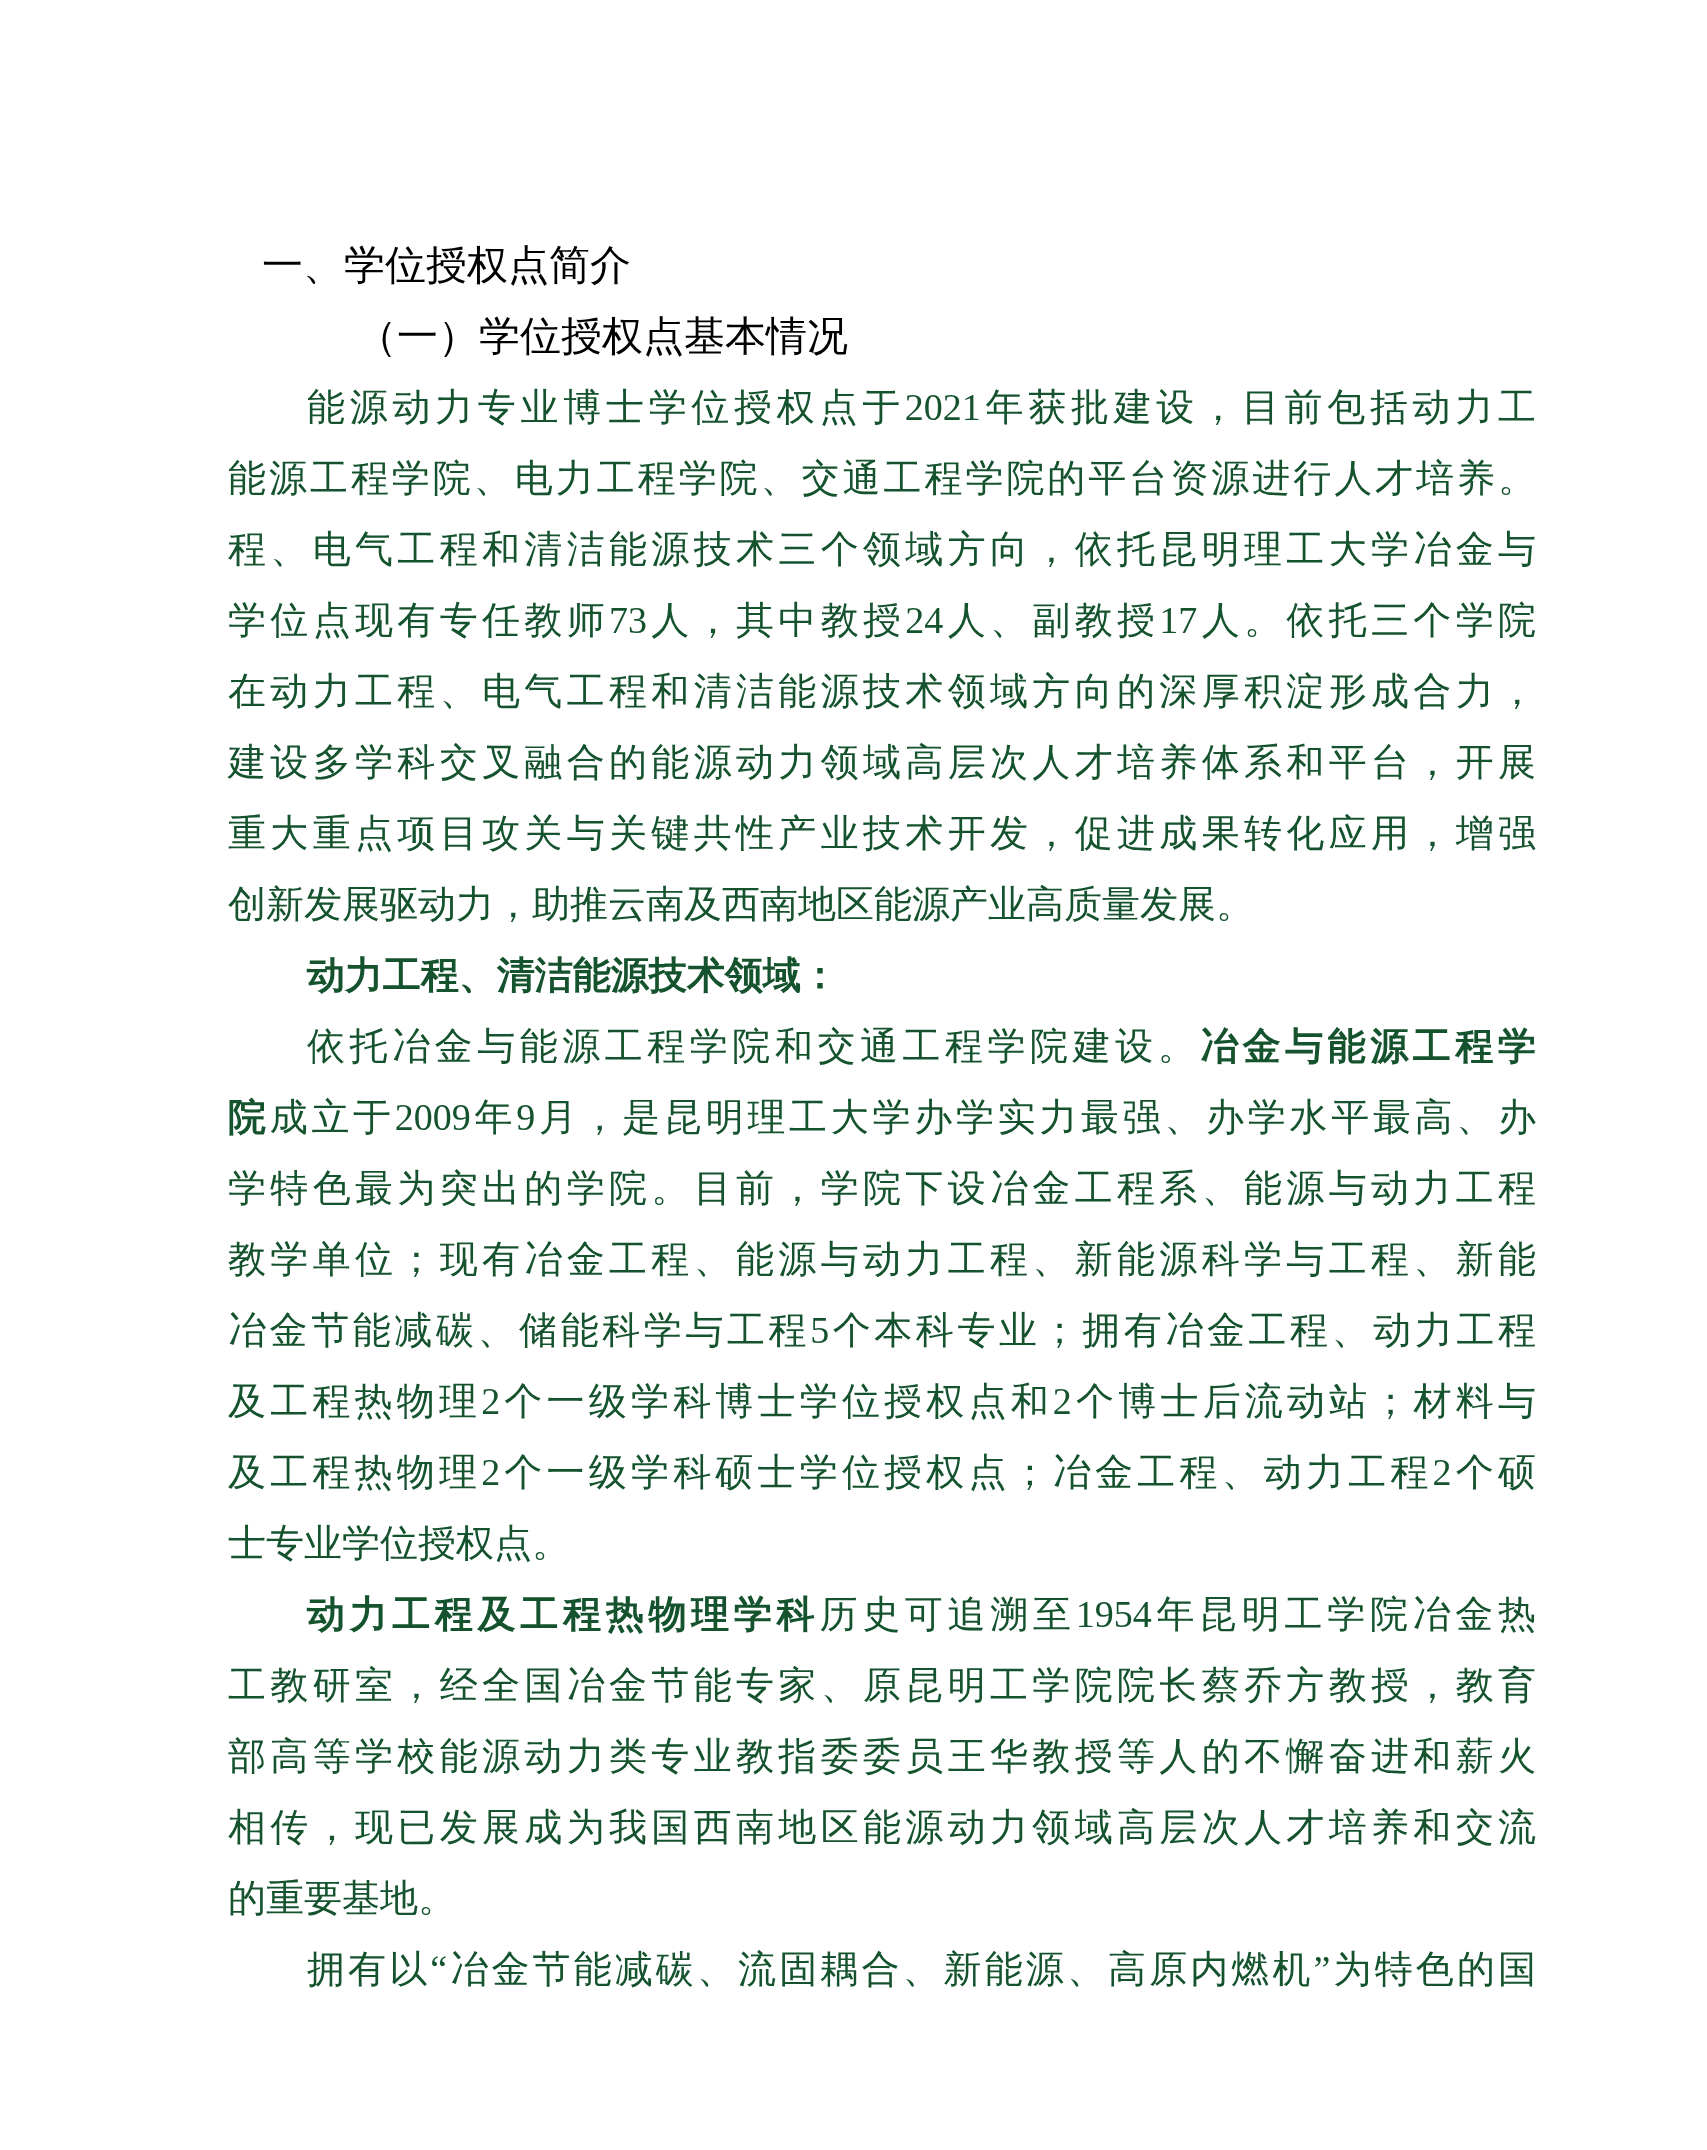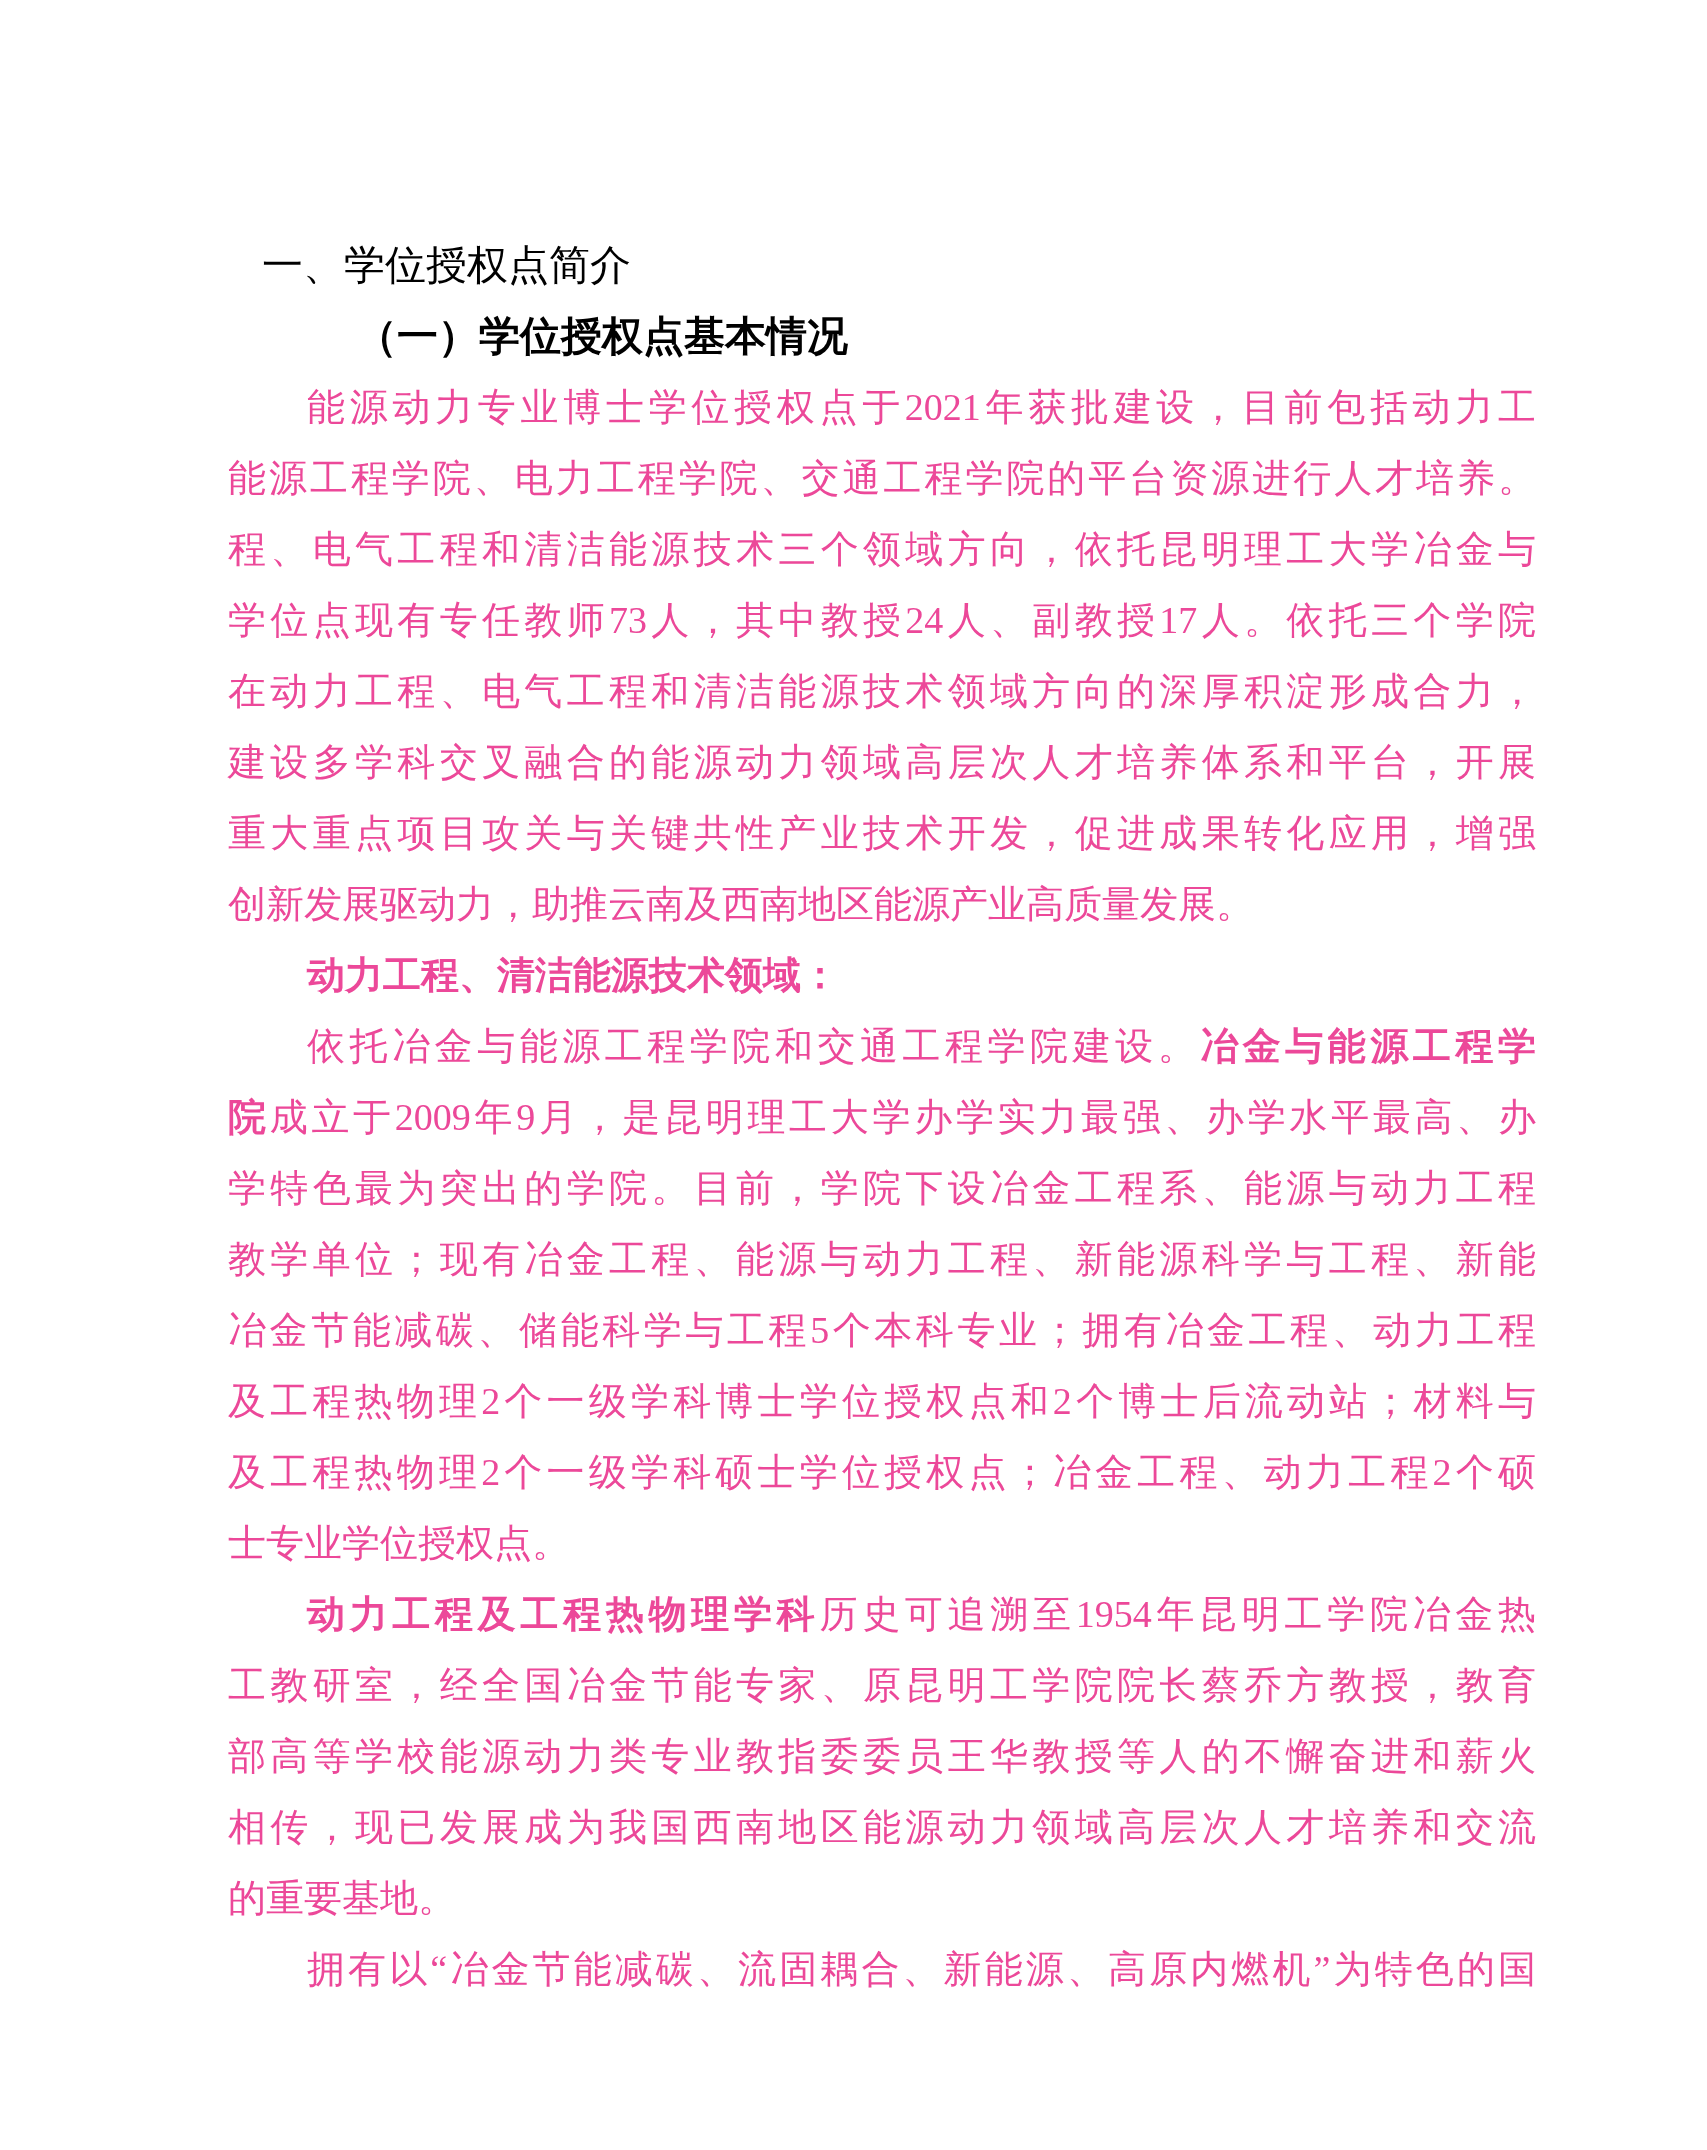--- a/index.html
+++ b/index.html
@@ -19,41 +19,41 @@
   .content {
     position: absolute;
     left: 228px;
     top: 230px;
     width: 1308px;
   }
   .line {
     height: 71px;
     line-height: 71px;
     font-size: 38px;
-    color: #ec4899;
+    color: #14532d;
   }
   .just {
     text-align: justify;
     text-align-last: justify;
   }
   .ind {
     text-indent: 79px;
   }
   .heading1 {
     height: 71px;
     line-height: 71px;
     font-size: 41px;
     font-weight: normal;
     padding-left: 34px;
   }
   .heading2 {
     height: 71px;
     line-height: 71px;
     font-size: 41px;
-    font-weight: bold;
+    font-weight: normal;
     padding-left: 128px;
   }
   .line b {
     font-weight: bold;
   }
 </style>
 </head>
 <body>
 
 <div class="page">

